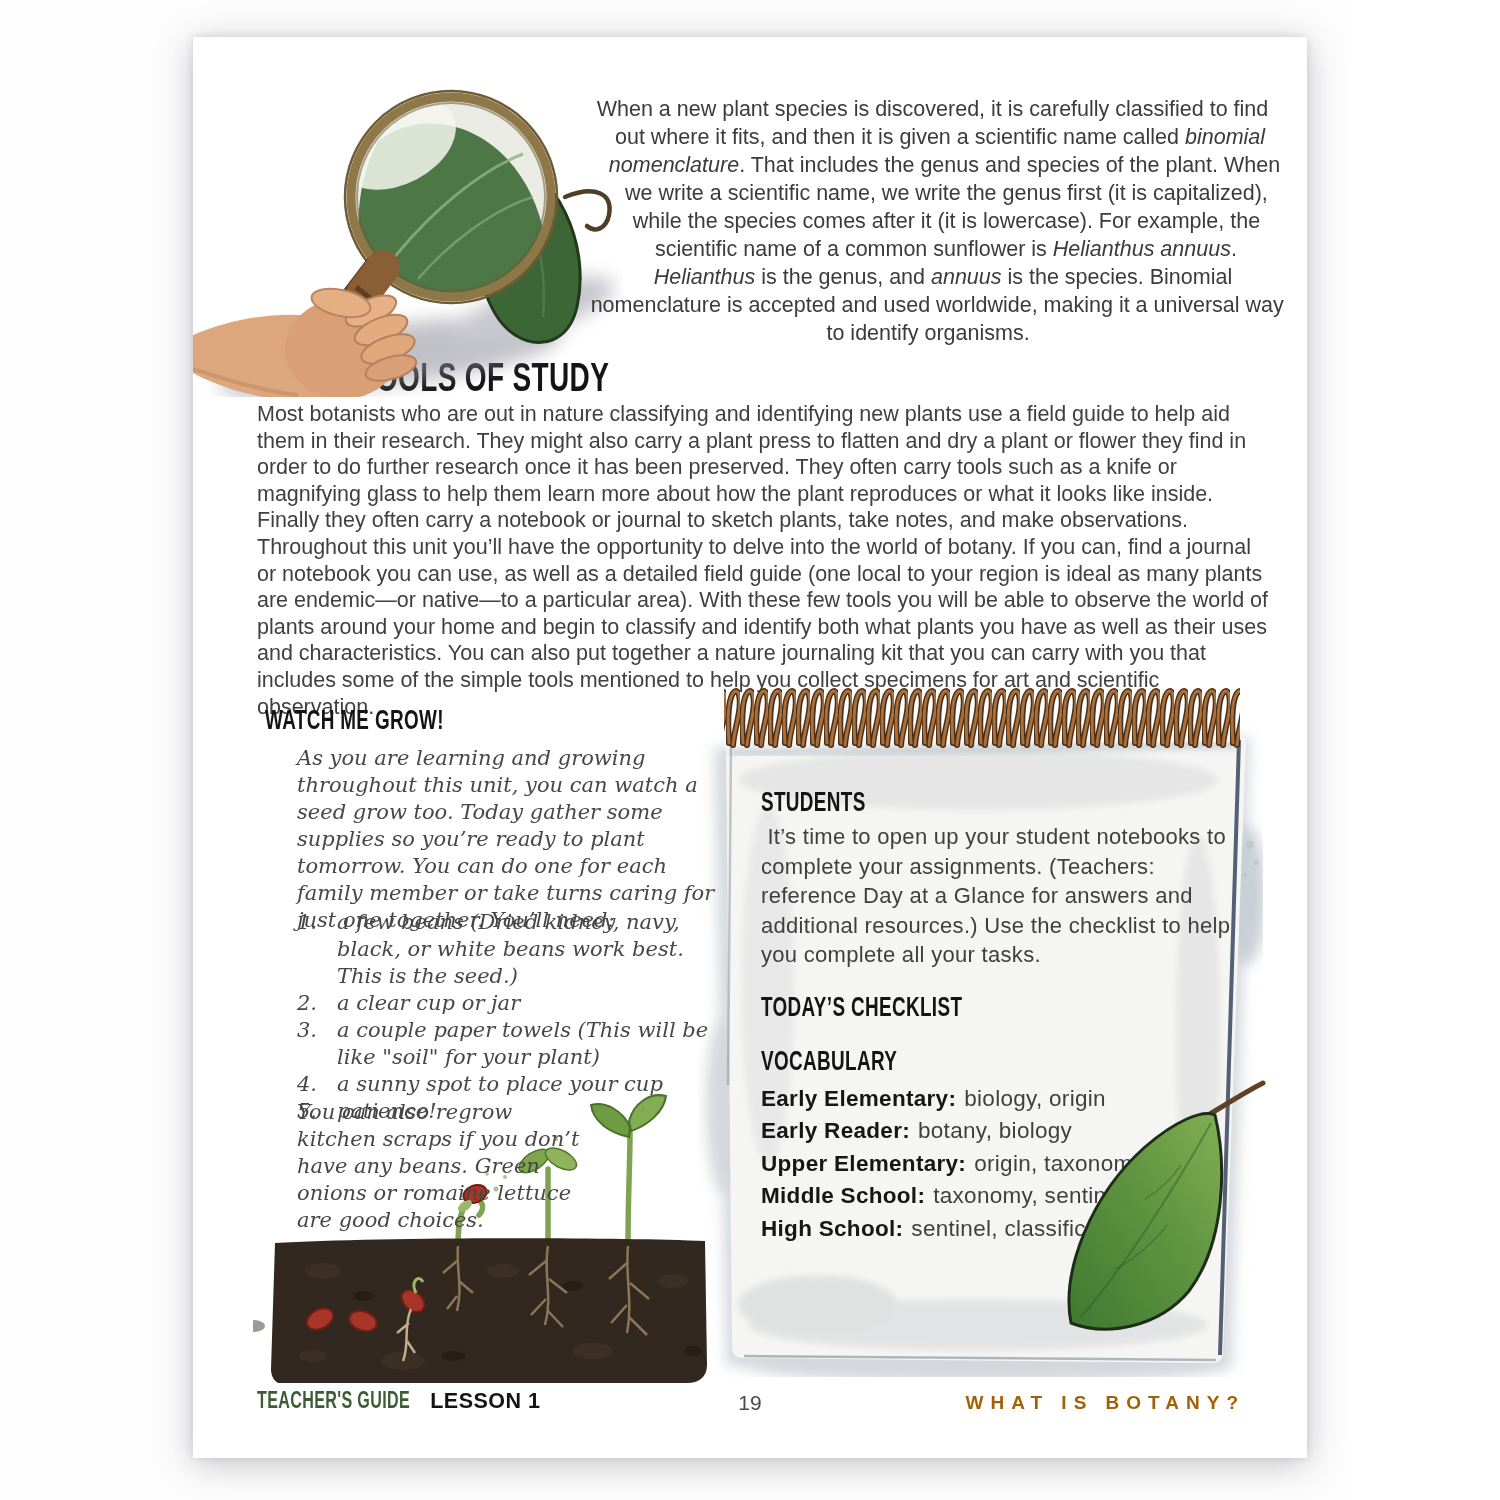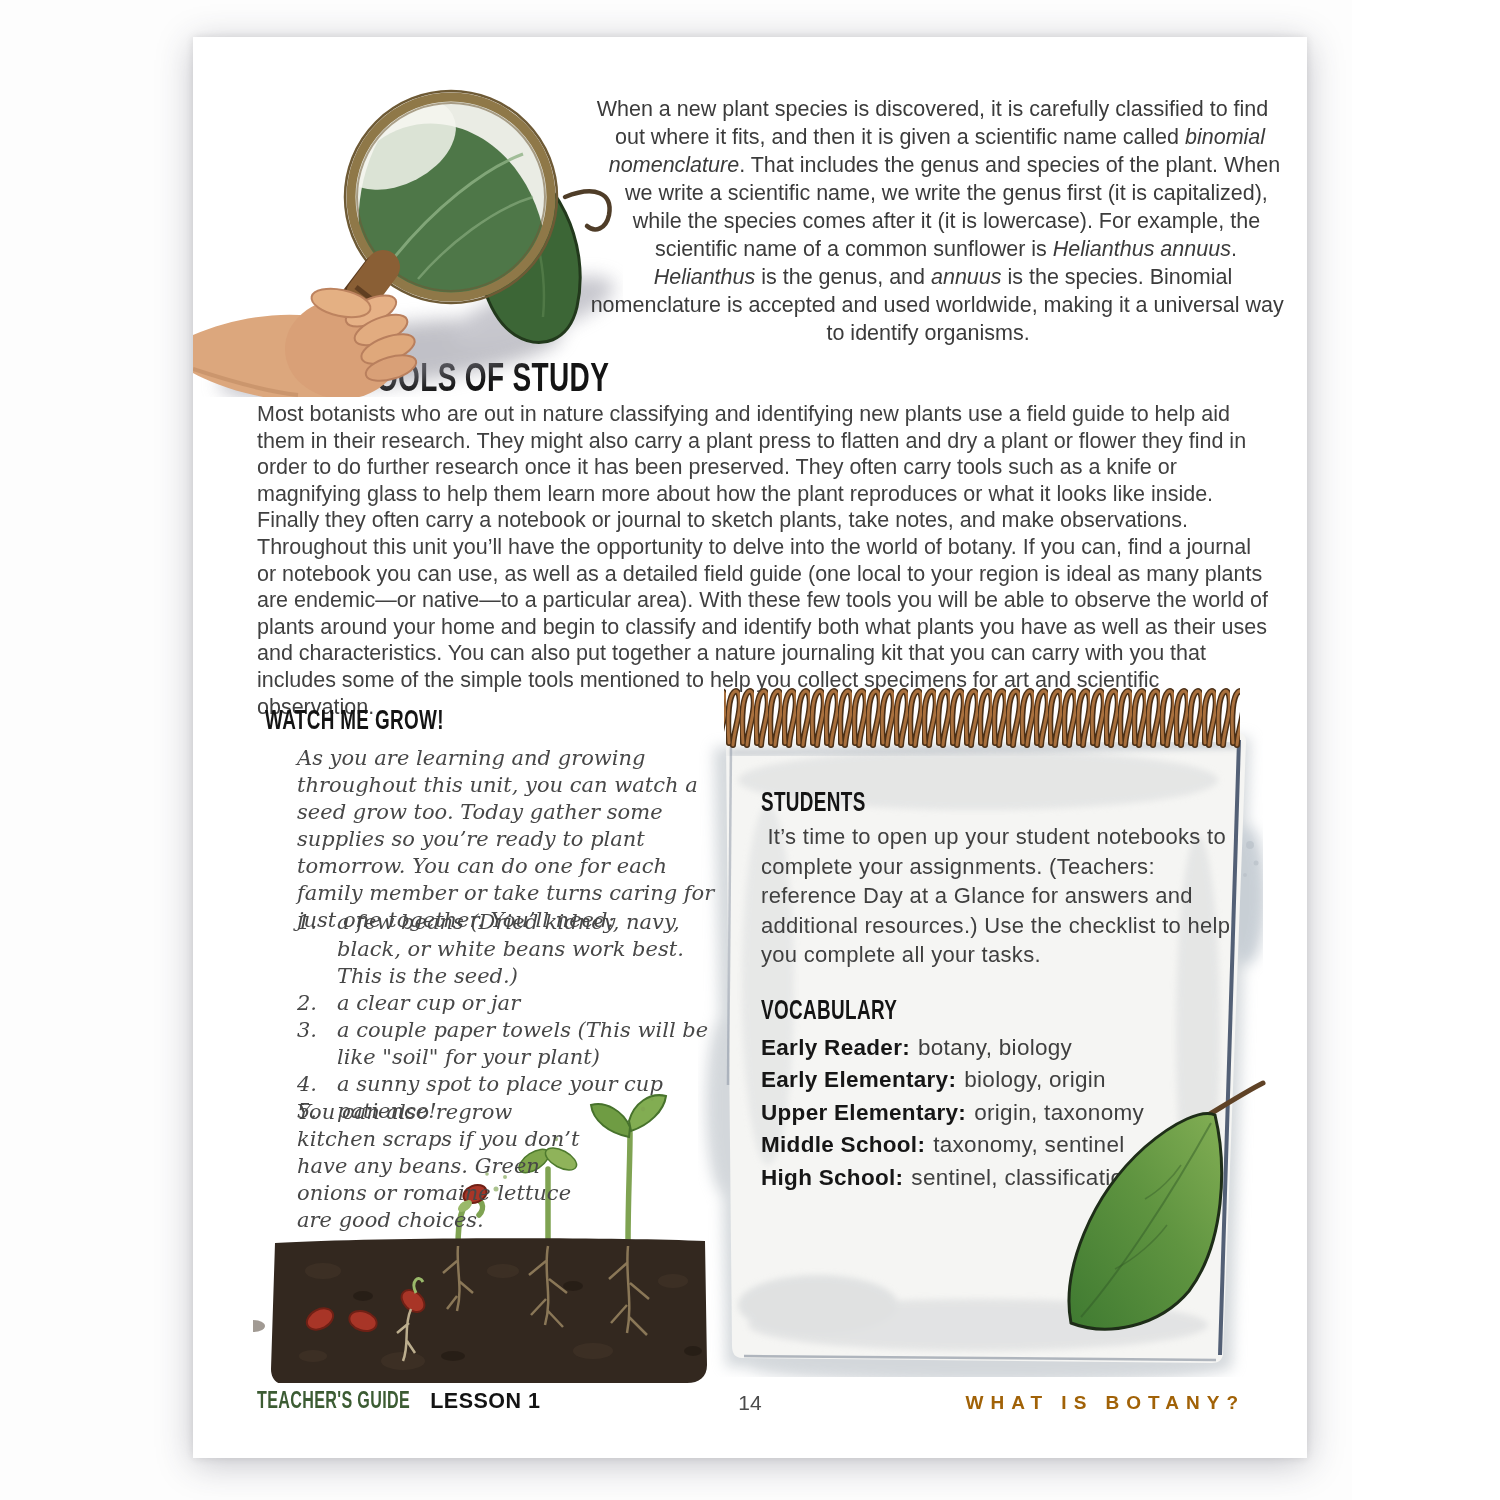--- a/index.html
+++ b/index.html
@@ -208,24 +208,25 @@
       <g opacity=".6">
         <circle cx="552" cy="160" r="4" fill="#b6bec6"></circle>
         <circle cx="558" cy="178" r="2.5" fill="#b6bec6"></circle>
         <circle cx="547" cy="190" r="2" fill="#b6bec6"></circle>
       </g>
     </svg>
 
     <div class="nb-text">
       <div class="nb-h"><span class="h scale sm">STUDENTS</span></div>
       <p class="nb-body"> It’s time to open up your student notebooks to complete your assignments. (Teachers: reference Day at a Glance for answers and additional resources.) Use the checklist to help you complete all your tasks.</p>
+      <div class="nb-h2"><span class="h scale sm">TODAY’S CHECKLIST</span></div>
       <div class="nb-h3"><span class="h scale sm">VOCABULARY</span></div>
       <div class="vocab-list">
+        <div class="vocab-row"><span class="vb">Early Elementary:</span><span>biology, origin</span></div>
         <div class="vocab-row"><span class="vb">Early Reader:</span><span>botany, biology</span></div>
-        <div class="vocab-row"><span class="vb">Early Elementary:</span><span>biology, origin</span></div>
         <div class="vocab-row"><span class="vb">Upper Elementary:</span><span>origin, taxonomy</span></div>
         <div class="vocab-row"><span class="vb">Middle School:</span><span>taxonomy, sentinel</span></div>
         <div class="vocab-row"><span class="vb">High School:</span><span>sentinel, classification</span></div>
       </div>
     </div>
 
     <svg class="illo-leaf" viewBox="0 0 215 268">
       <defs>
         <linearGradient id="lg" x1="0" y1="1" x2="1" y2="0">
           <stop offset="0" stop-color="#3f7a31"></stop>
@@ -293,18 +294,18 @@
         <path d="M295,175 C290,202 300,226 292,254 M293,190 L276,204 M296,208 L314,222 M293,228 L278,244 M295,240 L310,256" stroke="#8a7757" stroke-width="2.5" fill="none"></path>
         <path d="M375,175 C372,205 380,232 374,262 M374,192 L356,208 M377,212 L396,228 M374,234 L358,252 M376,246 L394,264" stroke="#8a7757" stroke-width="2.5" fill="none"></path>
       </g>
     </svg>
 
     <div class="footer">
       <div class="footer-left">
         <span class="h scale f-green">TEACHER'S GUIDE</span>
         <span class="lesson">LESSON 1</span>
       </div>
-      <div class="footer-center">14</div>
+      <div class="footer-center">19</div>
       <div class="footer-right">WHAT IS BOTANY?</div>
     </div>
 
   </div>
 </div>
 
 </body></html>

